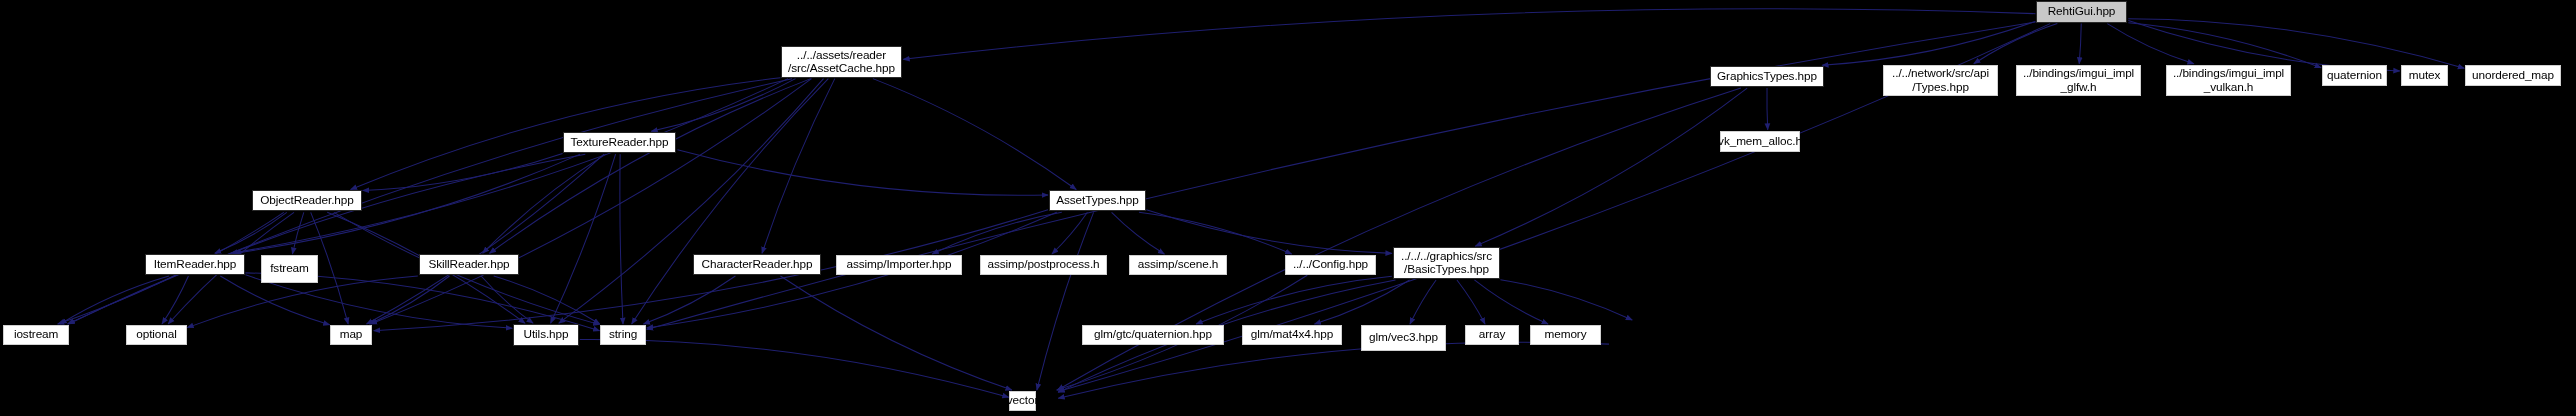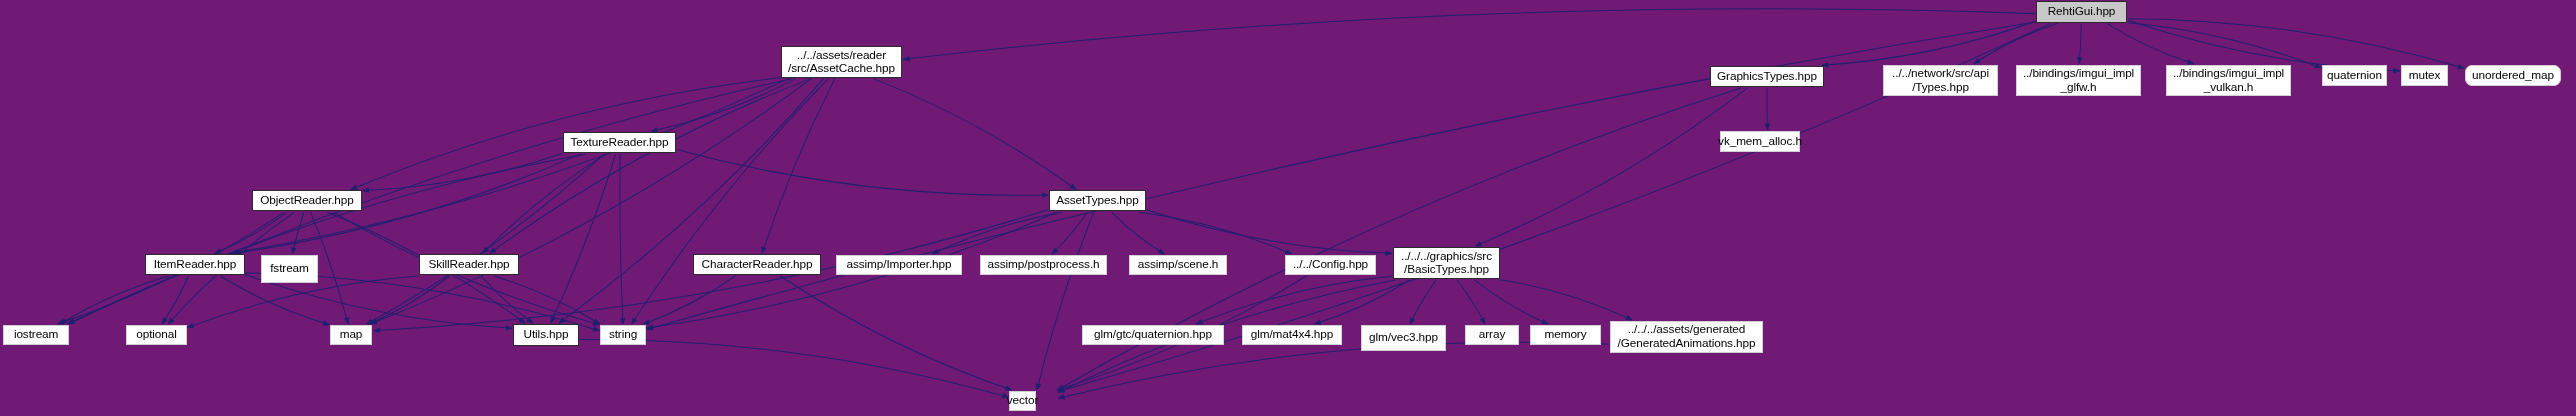--- a/index.html
+++ b/index.html
@@ -1,20 +1,20 @@
 <!DOCTYPE html>
 <html style="font-size:12.6px"><head>
 <meta charset="utf-8">
 <style>
   html,body{margin:0;padding:0;background:#ffffff;}
   #canvas{
     position:relative;
     width:2576px;
     height:416px;
-    background:#701a75;
+    background:#000000;
     font-family:"Liberation Sans", sans-serif;
     overflow:hidden;
   }
   #edges{position:absolute;left:0;top:0;width:2576px;height:416px;}
   .node{
     position:absolute;
     box-sizing:border-box;
     background:#ffffff;
     display:flex;
     align-items:center;
@@ -114,21 +114,21 @@
 /src/AssetCache.hpp</div>
     <div class="node strong" style="left: 1710px; top: 66px; width: 114px; height: 21px;">GraphicsTypes.hpp</div>
     <div class="node plain" style="left: 1883px; top: 65px; width: 115px; height: 31px;">../../network/src/api
 /Types.hpp</div>
     <div class="node plain" style="left: 2016px; top: 65px; width: 125px; height: 31px;">../bindings/imgui_impl
 _glfw.h</div>
     <div class="node plain" style="left: 2166px; top: 65px; width: 125px; height: 31px;">../bindings/imgui_impl
 _vulkan.h</div>
     <div class="node plain" style="left: 2322px; top: 65px; width: 65px; height: 20.5px;">quaternion</div>
     <div class="node plain" style="left: 2401px; top: 65px; width: 47px; height: 20.5px;">mutex</div>
-    <div class="node plain" style="left: 2465px; top: 65px; width: 96px; height: 20.5px; border-radius: 7px;">unordered_map</div>
+    <div class="node plain" style="left: 2465px; top: 65px; width: 96px; height: 20.5px;">unordered_map</div>
     <div class="node plain" style="left: 1720px; top: 131px; width: 80px; height: 20.5px;">vk_mem_alloc.h</div>
     <div class="node strong" style="left: 563px; top: 132px; width: 113px; height: 21px;">TextureReader.hpp</div>
     <div class="node strong" style="left: 252px; top: 190px; width: 110px; height: 21px;">ObjectReader.hpp</div>
     <div class="node strong" style="left: 1049px; top: 190px; width: 97px; height: 21px;">AssetTypes.hpp</div>
     <div class="node strong" style="left: 145px; top: 254px; width: 100px; height: 21px;">ItemReader.hpp</div>
     <div class="node plain" style="left: 261px; top: 255px; width: 57px; height: 28px;">fstream</div>
     <div class="node strong" style="left: 419px; top: 254px; width: 100px; height: 21px;">SkillReader.hpp</div>
     <div class="node strong" style="left: 693px; top: 254px; width: 128px; height: 21px;">CharacterReader.hpp</div>
     <div class="node plain" style="left: 836px; top: 255px; width: 126px; height: 19.7px;">assimp/Importer.hpp</div>
     <div class="node plain" style="left: 980px; top: 255px; width: 127px; height: 19.7px;">assimp/postprocess.h</div>
@@ -139,17 +139,15 @@
     <div class="node plain" style="left: 3.1px; top: 325px; width: 66px; height: 19.7px;">iostream</div>
     <div class="node plain" style="left: 126px; top: 325px; width: 61px; height: 19.7px;">optional</div>
     <div class="node plain" style="left: 330px; top: 325px; width: 42px; height: 19.7px;">map</div>
     <div class="node strong" style="left: 513px; top: 324px; width: 66px; height: 22px;">Utils.hpp</div>
     <div class="node plain" style="left: 600px; top: 325px; width: 46px; height: 19.7px;">string</div>
     <div class="node plain" style="left: 1082px; top: 325px; width: 142px; height: 19.7px;">glm/gtc/quaternion.hpp</div>
     <div class="node plain" style="left: 1242px; top: 325px; width: 100px; height: 19.7px;">glm/mat4x4.hpp</div>
     <div class="node plain" style="left: 1361px; top: 325px; width: 85px; height: 26px;">glm/vec3.hpp</div>
     <div class="node plain" style="left: 1465px; top: 325px; width: 54px; height: 19.7px;">array</div>
     <div class="node plain" style="left: 1530px; top: 325px; width: 71px; height: 19.7px; text-align: center;">memory</div>
-    <div class="node plain" style="left: 1610px; top: 321px; width: 153px; height: 31.5px;">../../../assets/generated
-/GeneratedAnimations.hpp</div>
     <div class="node plain" style="left: 1009px; top: 391px; width: 27px; height: 19.7px;">vector</div>
   </div>
 
 
 </body></html>

